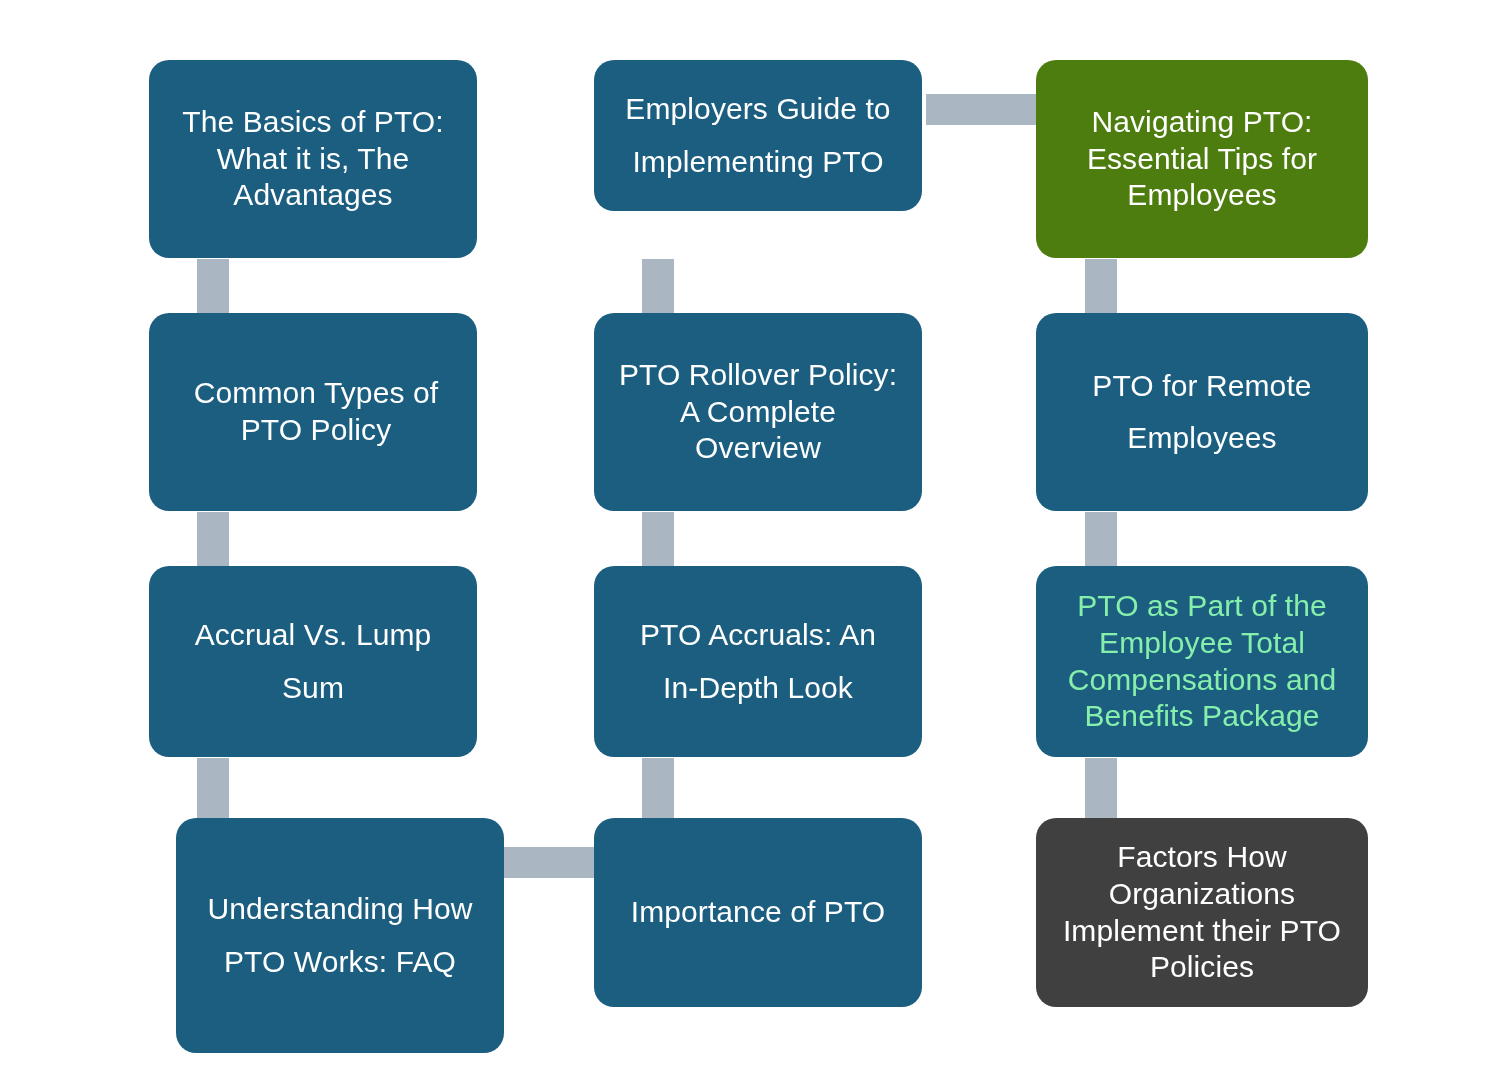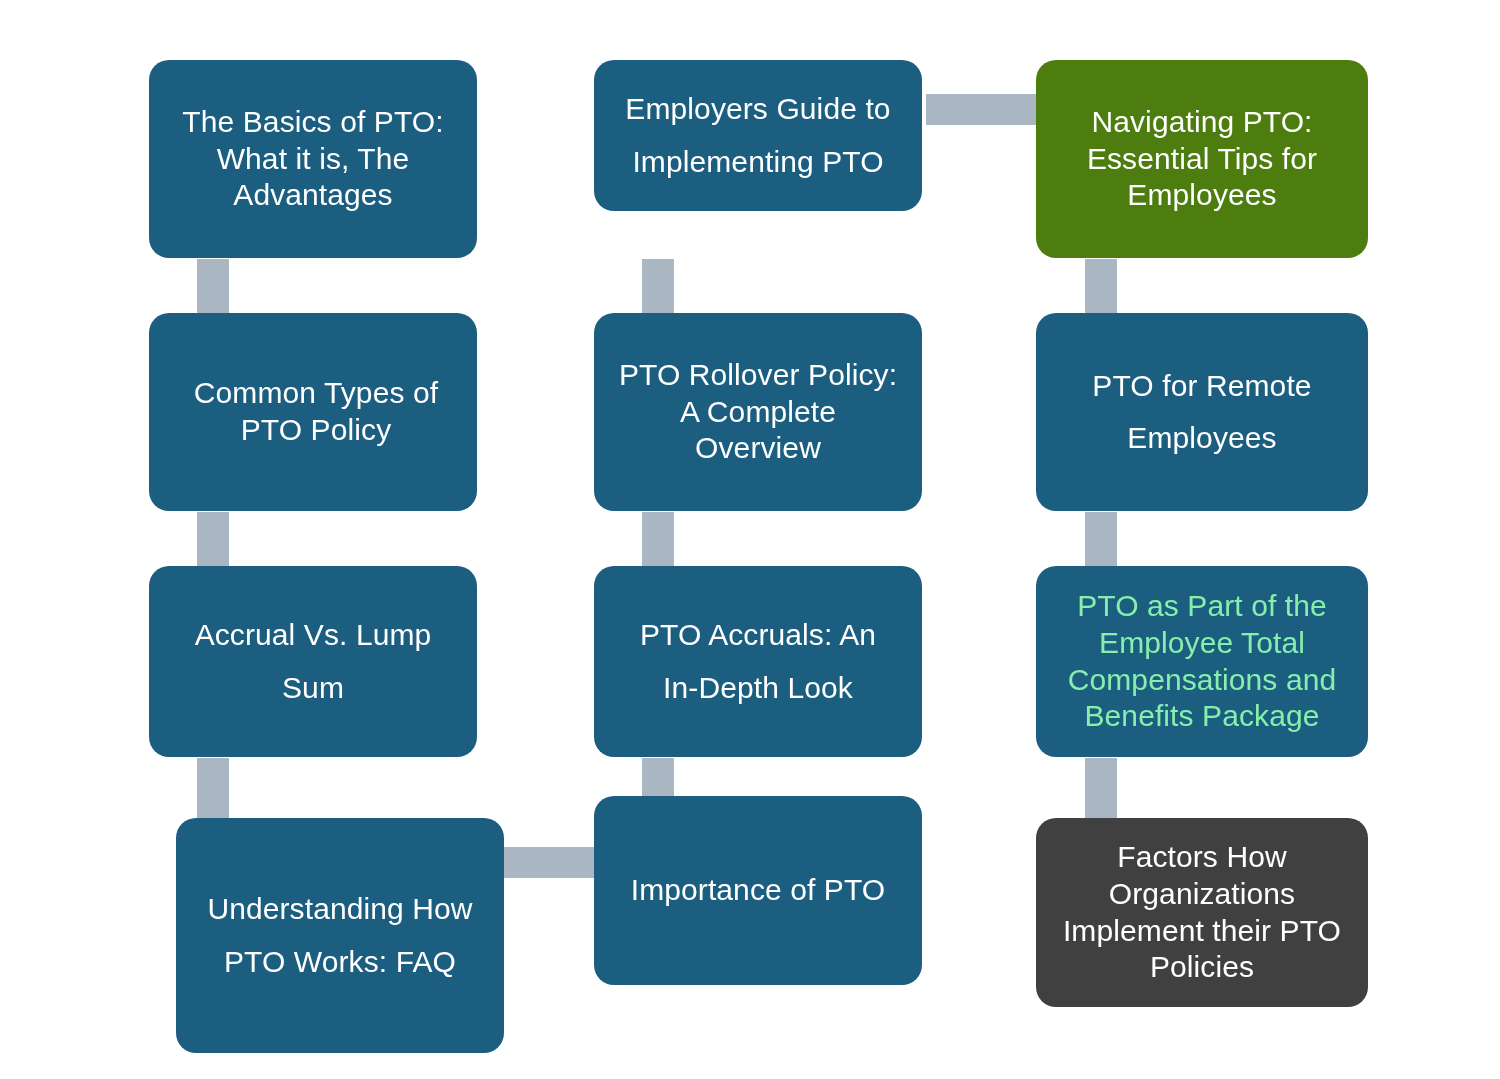--- a/index.html
+++ b/index.html
@@ -109,21 +109,21 @@
     <span class="node-label">PTO Rollover Policy:
 A Complete
 Overview</span>
   </div>
 
   <div class="node loose" style="left: 594px; top: 566px; width: 328px; height: 191px; background: rgb(27, 94, 128); color: rgb(255, 255, 255);">
     <span class="node-label">PTO Accruals: An
 In-Depth Look</span>
   </div>
 
-  <div class="node" style="left: 594px; top: 796px; width: 328px; height: 189px; background: rgb(27, 94, 128); color: rgb(255, 255, 255);">
+  <div class="node" style="left: 594px; top: 818px; width: 328px; height: 189px; background: rgb(27, 94, 128); color: rgb(255, 255, 255);">
     <span class="node-label">Importance of PTO</span>
   </div>
 
   <div class="node" style="left: 1036px; top: 60px; width: 332px; height: 198px; background: #4d7c0f; color: rgb(255, 255, 255);">
     <span class="node-label">Navigating PTO:
 Essential Tips for
 Employees</span>
   </div>
 
   <div class="node loose" style="left: 1036px; top: 313px; width: 332px; height: 198px; background: rgb(27, 94, 128); color: rgb(255, 255, 255);">

